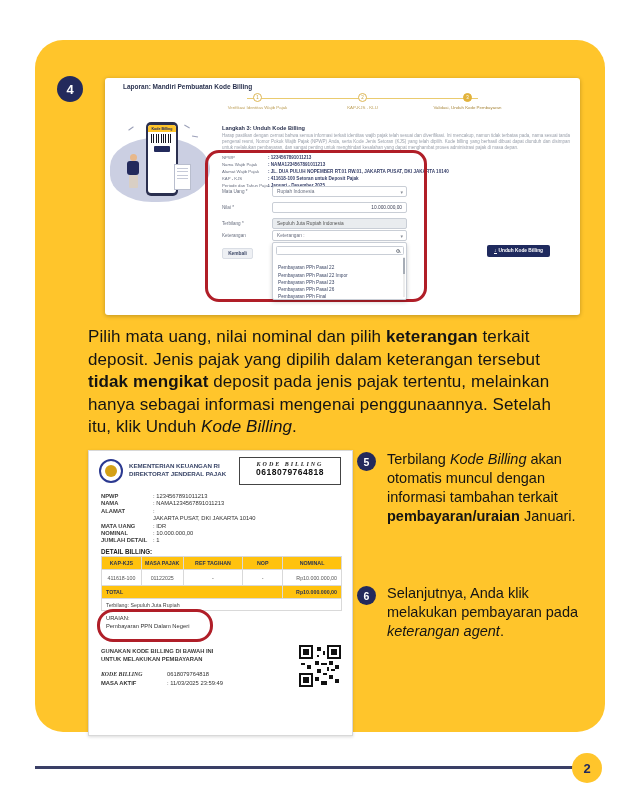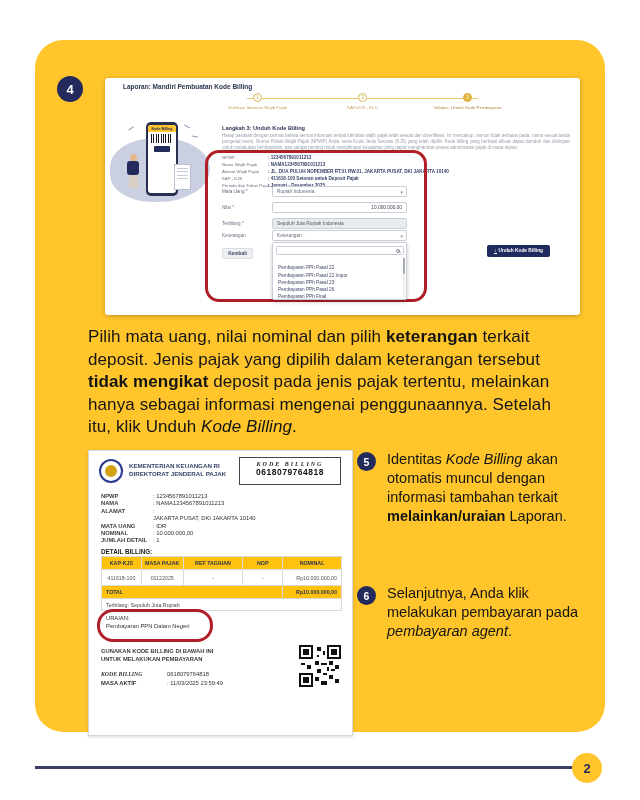--- a/index.html
+++ b/index.html
@@ -405,21 +405,21 @@
           <rect x="11" y="18" width="3" height="2"></rect>
             <rect x="15" y="15" width="2" height="2"></rect>
             <rect x="18" y="17" width="2" height="2"></rect>
           <rect x="14" y="11" width="1" height="2"></rect>
             <rect x="16" y="12" width="2" height="1"></rect>
         </g>
       </svg>
     </div>
 
     <div class="side-circle" id="c5">5</div>
-    <div class="side-text" id="t5"><span>Identitas </span><span style="font-style: italic;">Kode Billing</span><span> akan otomatis muncul dengan informasi tambahan terkait </span><span style="font-weight: 800;">melainkan/uraian</span><span> Laporan.</span></div>
+    <div class="side-text" id="t5"><span>Terbilang </span><span style="font-style: italic;">Kode Billing</span><span> akan otomatis muncul dengan informasi tambahan terkait </span><span style="font-weight: 800;">pembayaran/uraian</span><span> Januari.</span></div>
 
     <div class="side-circle" id="c6">6</div>
-    <div class="side-text" id="t6"><span>Selanjutnya, Anda klik melakukan pembayaran pada </span><span style="font-style: italic;">pembayaran agent</span><span>.</span></div>
+    <div class="side-text" id="t6"><span>Selanjutnya, Anda klik melakukan pembayaran pada </span><span style="font-style: italic;">keterangan agent</span><span>.</span></div>
   </div>
 
   <div class="footer-line"></div>
   <div class="page-badge">2</div>
 </div>
 
 </body></html>

